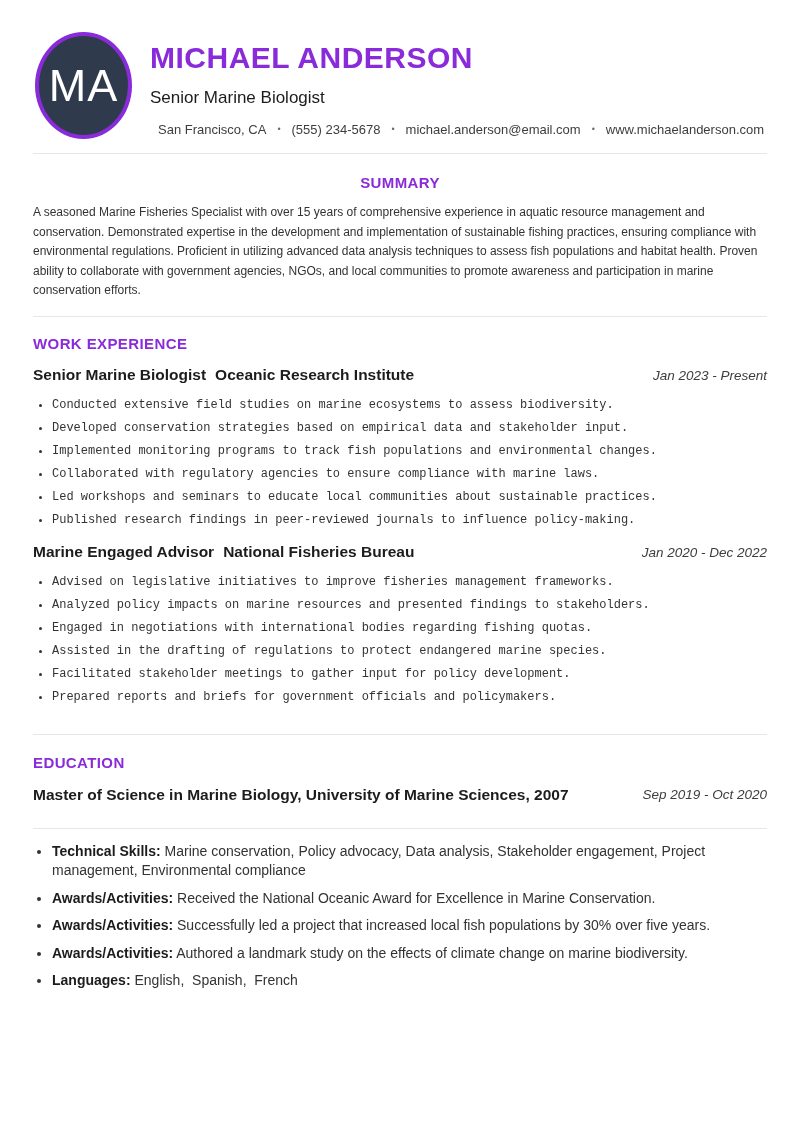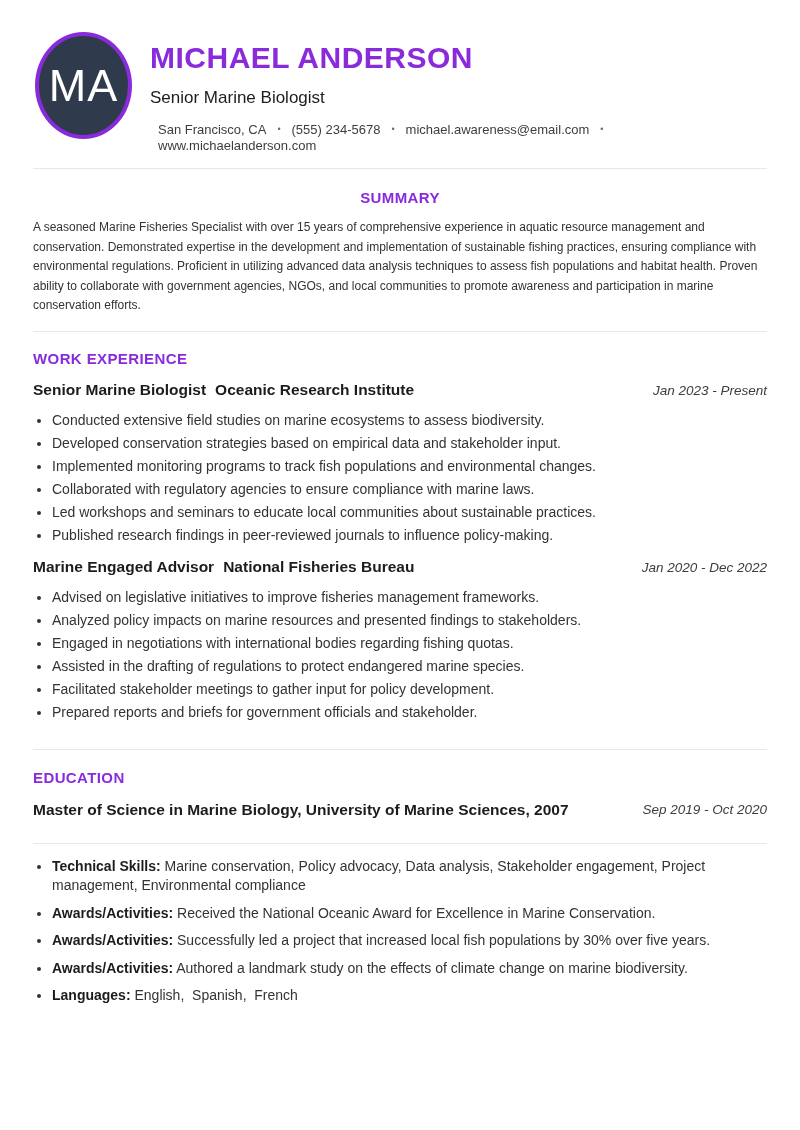--- a/index.html
+++ b/index.html
@@ -34,21 +34,21 @@
   .summary .section-heading{margin-top:20px;text-align:center;}
   .summary-text{margin-top:11px;font-size:12px;line-height:19.6px;color:var(--text);padding-bottom:15px;}
 
   .work .section-heading{margin-top:18px;}
   .job{margin-top:12px;}
   .job-header{display:flex;justify-content:space-between;align-items:baseline;gap:32px;}
   .job-role,.job-company{font-size:15.5px;font-weight:700;color:var(--heading-text);line-height:19px;}
   .job-company{margin-left:9px;}
   .job-dates{font-size:13.5px;font-style:italic;color:var(--muted);white-space:nowrap;}
   .bullets{margin-top:11px;padding-left:19px;list-style:disc;}
-  .bullets li{font-size:14px;line-height:20px;margin-bottom:3px;color:var(--text);}
+  .bullets li{font-size:12px;line-height:20px;margin-bottom:3px;color:var(--text);font-family:Liberation Mono, monospace;}
   .work{padding-bottom:24px;}
 
   .education .section-heading{margin-top:19px;}
   .edu-row{display:flex;justify-content:space-between;align-items:center;margin-top:13px;padding-bottom:24px;}
   .edu-degree{font-size:15.5px;font-weight:700;color:var(--heading-text);line-height:19px;}
 
   .additional .section-heading{margin-top:19px;}
   .info-list{margin-top:13px;padding-left:19px;list-style:disc;}
   .info-list li{font-size:14px;line-height:19.5px;margin-bottom:8px;color:var(--text);}
   .info-label{font-weight:700;color:var(--heading-text);}
@@ -60,21 +60,21 @@
 <div class="page">
 
   <header class="header">
     <div class="avatar">
       <span>MA</span>
     </div>
     <div class="header-text">
       <h1 class="name">MICHAEL ANDERSON</h1>
       <div class="job-title">Senior Marine Biologist</div>
       <div class="contact-row">
-        <span>San Francisco, CA</span><span class="sep">•</span><span>(555) 234-5678</span><span class="sep">•</span><span>michael.awareness@email.com</span><span class="sep">•</span><span>www.michaelanderson.com</span>
+        <span>San Francisco, CA</span><span class="sep">•</span><span>(555) 234-5678</span><span class="sep">•</span><span>michael.anderson@email.com</span><span class="sep">•</span><span>www.michaelanderson.com</span>
       </div>
     </div>
   </header>
 
   <hr class="divider">
 
   <section class="section summary">
     <h2 class="section-heading">SUMMARY</h2>
     <p class="summary-text">A seasoned Marine Fisheries Specialist with over 15 years of comprehensive experience in aquatic resource management and conservation. Demonstrated expertise in the development and implementation of sustainable fishing practices, ensuring compliance with environmental regulations. Proficient in utilizing advanced data analysis techniques to assess fish populations and habitat health. Proven ability to collaborate with government agencies, NGOs, and local communities to promote awareness and participation in marine conservation efforts.</p>
   </section>
@@ -107,21 +107,21 @@
           <span class="job-role">Marine Engaged Advisor</span><span class="job-company">National Fisheries Bureau</span>
         </div>
         <span class="job-dates">Jan 2020 - Dec 2022</span>
       </div>
       <ul class="bullets">
         <li>Advised on legislative initiatives to improve fisheries management frameworks.</li>
         <li>Analyzed policy impacts on marine resources and presented findings to stakeholders.</li>
         <li>Engaged in negotiations with international bodies regarding fishing quotas.</li>
         <li>Assisted in the drafting of regulations to protect endangered marine species.</li>
         <li>Facilitated stakeholder meetings to gather input for policy development.</li>
-        <li>Prepared reports and briefs for government officials and stakeholder.</li>
+        <li>Prepared reports and briefs for government officials and policymakers.</li>
       </ul>
     </div>
   </section>
 
   <hr class="divider">
 
   <section class="section education">
     <h2 class="section-heading">EDUCATION</h2>
     <div class="edu-row">
       <span class="edu-degree">Master of Science in Marine Biology, University of Marine Sciences, 2007</span>

